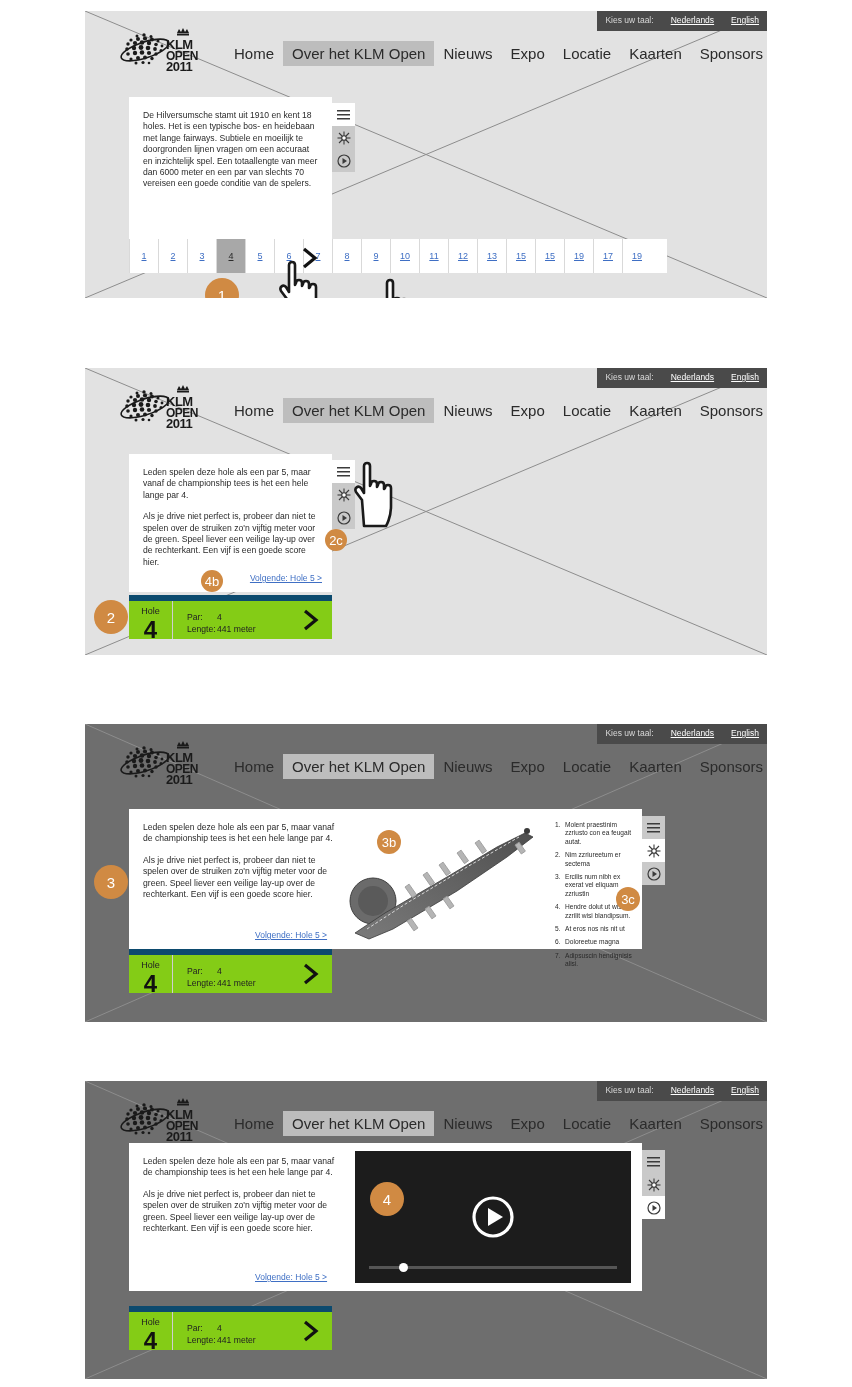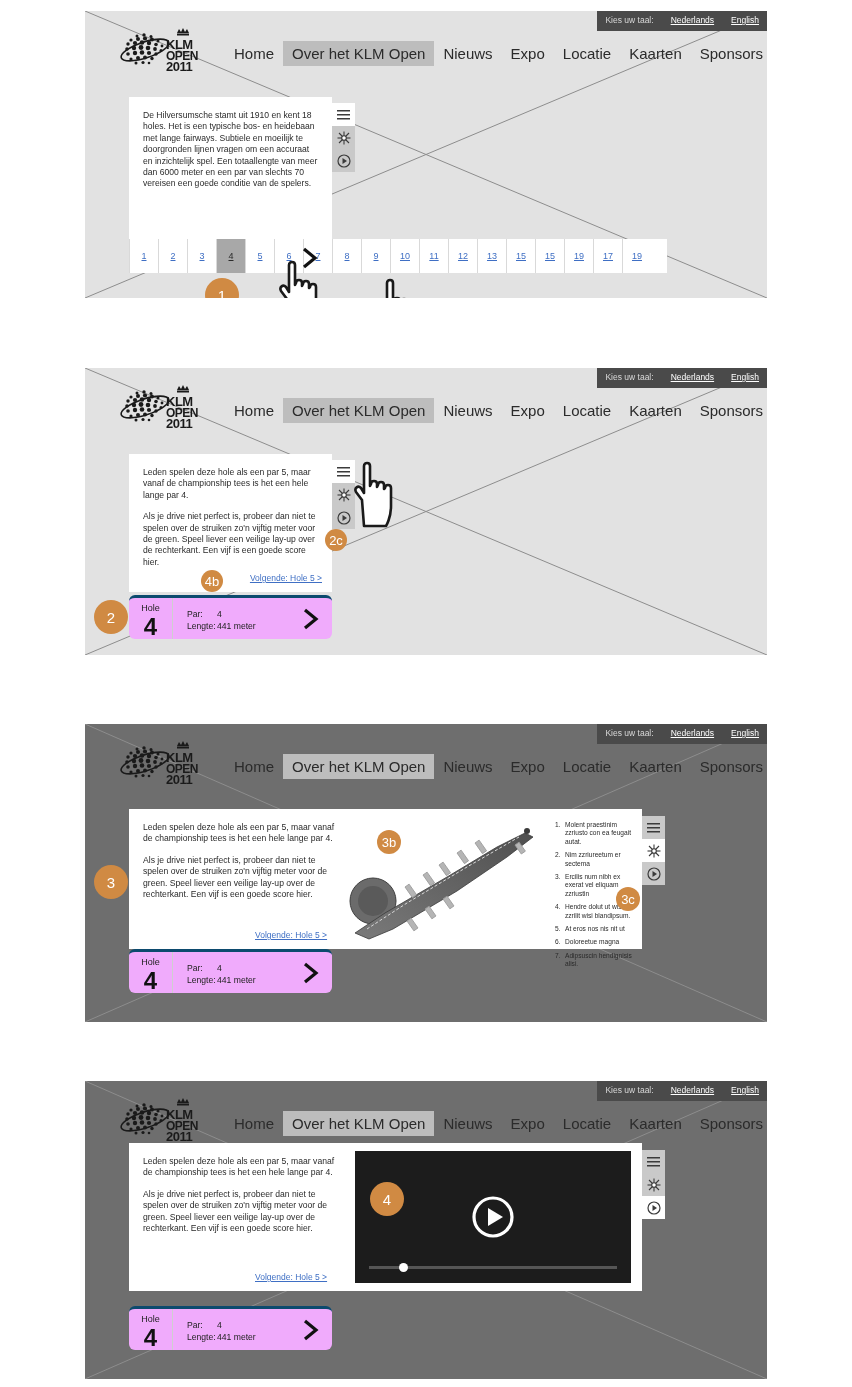--- a/index.html
+++ b/index.html
@@ -71,21 +71,21 @@
     text-decoration: underline; padding: 9px 8px 0 10px; width: 206px;
   }
   .hole-cell {
     width: 29px; border-left: 1px solid #d9d9d9;
     display: flex; align-items: center; justify-content: center;
     font-size: 9px; color: #3f6fc4; text-decoration: underline;
   }
   .hole-cell.active { background: #a8a8a8; color: #2b2b2b; }
 
   
-  .holeinfo { position: absolute; background: #f0abfc; display: flex; border-top: 3px solid #0c4a6e; border-radius: 6px; }
+  .holeinfo { position: absolute; background: #84cc16; display: flex; border-top: 6px solid #0c4a6e; }
   .holeinfo .num {
     width: 44px; border-right: 1px solid #cfcfcf; text-align: center;
     padding-top: 5px;
   }
   .holeinfo .num .w { font-size: 9px; color: #222; line-height: 11px; }
   .holeinfo .num .n { font-size: 24px; font-weight: bold; color: #111; line-height: 25px; }
   .holeinfo .meta { flex: 1; padding: 11px 0 0 14px; font-size: 8.6px; line-height: 11.5px; color: #222; }
   .holeinfo .meta .row { display: flex; }
   .holeinfo .meta .k { width: 30px; }
   .holeinfo .arrow { width: 42px; display: flex; align-items: center; justify-content: center; }

